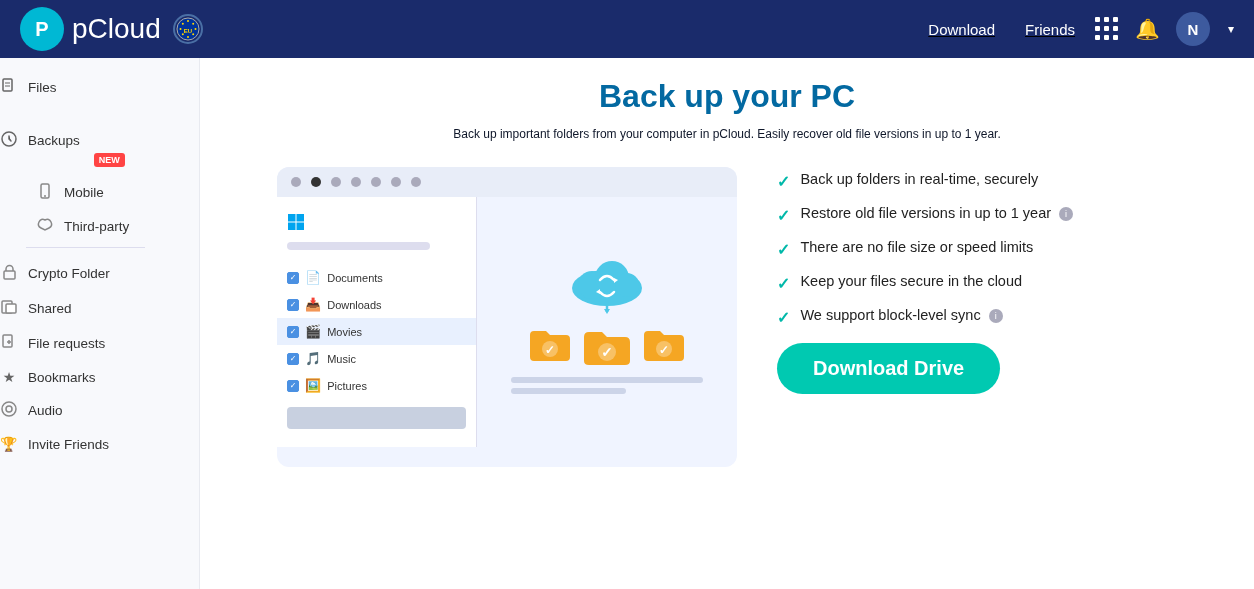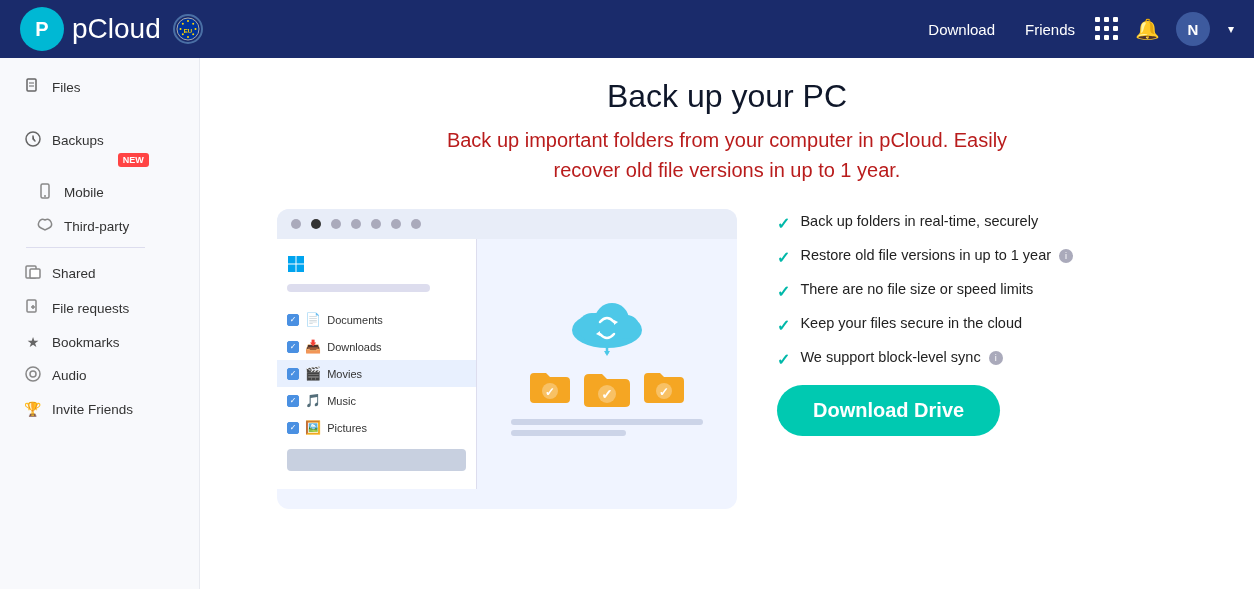--- a/index.html
+++ b/index.html
@@ -46,20 +46,21 @@
       align-items: center;
       justify-content: center;
       color: #ffd700;
       font-size: 9px;
       margin-left: 4px;
     }
     .header-nav {
       display: flex;
       align-items: center;
       gap: 30px;
+      text-decoration: underline;
     }
     .header-nav-item {
       color: white;
       font-size: 15px;
       font-weight: 500;
       cursor: pointer;
       text-decoration: none;
     }
     .header-icons {
       display: flex;
@@ -102,21 +103,21 @@
       background: #f8f9fc;
       border-right: 1px solid #e8eaf0;
       padding: 12px 0;
       flex-shrink: 0;
       overflow-y: auto;
     }
     .sidebar-item {
       display: flex;
       align-items: center;
       gap: 10px;
-      padding: 8px 24px;
+      padding: 8px 0;
       cursor: pointer;
       font-size: 13.5px;
       color: #333;
     }
     .sidebar-item.active { color: #1a2b6b; font-weight: 600; }
     .sidebar-icon { font-size: 14px; color: #666; width: 18px; text-align: center; }
     .sidebar-icon.blue { color: #4db6f0; }
     .new-badge {
       background: #ff4444;
       color: white;
@@ -136,28 +137,28 @@
     .content {
       flex: 1;
       display: flex;
       flex-direction: column;
       align-items: center;
       padding: 20px 40px;
       overflow-y: auto;
     }
     .page-title {
       font-size: 32px;
-      font-weight: 400;
-      color: #0f172a;
+      font-weight: 700;
+      color: #0369a1;
       margin-bottom: 10px;
       text-align: center;
     }
     .page-subtitle {
-      font-size: 20px;
-      color: #b91c1c;
+      font-size: 12px;
+      color: #0f172a;
       text-align: center;
       max-width: 620px;
       line-height: 1.5;
       margin-bottom: 24px;
     }
     .two-col {
       display: flex;
       gap: 40px;
       align-items: flex-start;
       width: 100%;
@@ -397,20 +398,29 @@
       <span class="sidebar-icon">
         <svg width="16" height="14" viewBox="0 0 16 14">
             <path d="M8 2 Q4 0 2 4 Q0 8 4 10 L8 12 L12 10 Q16 8 14 4 Q12 0 8 2Z" fill="none" stroke="#888" stroke-width="1.5"></path>
           </svg>
       </span>
       <span>Third-party</span>
     </div>
     <div class="separator-line"></div>
     <div class="sidebar-item">
       <span class="sidebar-icon">
+        <svg width="13" height="16" viewBox="0 0 13 16">
+            <rect x="1" y="7" width="11" height="8" rx="1" fill="none" stroke="#888" stroke-width="1.5"></rect>
+            <path d="M3 7V5a3.5 3.5 0 017 0v2" fill="none" stroke="#888" stroke-width="1.5"></path>
+          </svg>
+      </span>
+      <span>Crypto Folder</span>
+    </div>
+    <div class="sidebar-item">
+      <span class="sidebar-icon">
         <svg width="16" height="16" viewBox="0 0 16 16">
             <rect x="1" y="2" width="10" height="12" rx="1" fill="none" stroke="#888" stroke-width="1.5"></rect>
             <rect x="5" y="5" width="10" height="9" rx="1" fill="white" stroke="#888" stroke-width="1.5"></rect>
           </svg>
       </span>
       <span>Shared</span>
     </div>
     <div class="sidebar-item">
       <span class="sidebar-icon">
         <svg width="14" height="16" viewBox="0 0 14 16">

